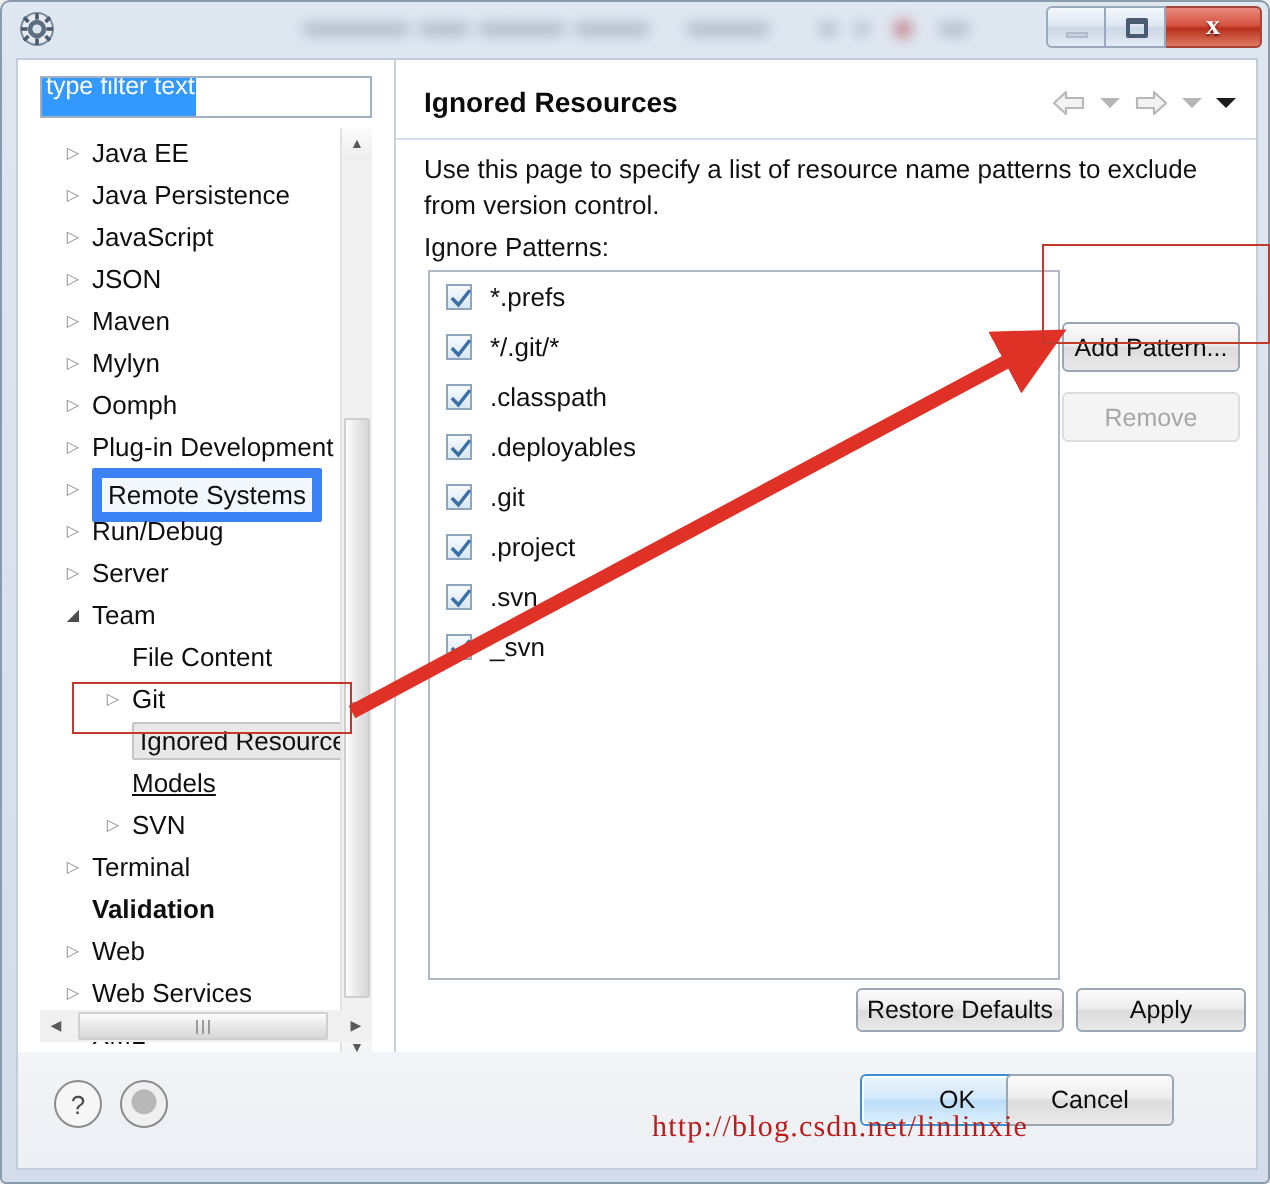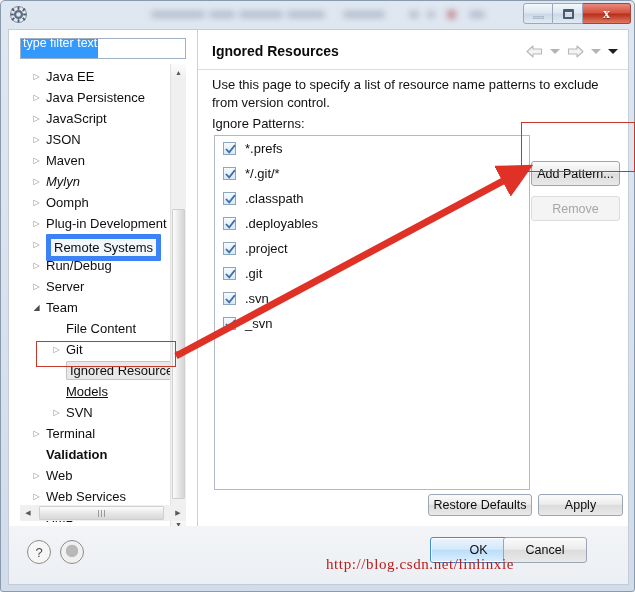--- a/index.html
+++ b/index.html
@@ -545,21 +545,21 @@
           <span class="filter-sel">type filter text</span>
         </div>
 
         <div class="tree-wrap">
           <div class="tree" id="tree-rows">
               <div class="tree-row"><span class="twisty" style="left: 10px;">▷</span><span class="lbl" style="margin-left: 26px;">Java EE</span></div>
               <div class="tree-row"><span class="twisty" style="left: 10px;">▷</span><span class="lbl" style="margin-left: 26px;">Java Persistence</span></div>
               <div class="tree-row"><span class="twisty" style="left: 10px;">▷</span><span class="lbl" style="margin-left: 26px;">JavaScript</span></div>
               <div class="tree-row"><span class="twisty" style="left: 10px;">▷</span><span class="lbl" style="margin-left: 26px;">JSON</span></div>
               <div class="tree-row"><span class="twisty" style="left: 10px;">▷</span><span class="lbl" style="margin-left: 26px;">Maven</span></div>
-              <div class="tree-row"><span class="twisty" style="left: 10px;">▷</span><span class="lbl" style="margin-left: 26px; font-style: italic;">Mylyn</span></div>
+              <div class="tree-row"><span class="twisty" style="left: 10px;">▷</span><span class="lbl" style="margin-left: 26px;">Mylyn</span></div>
               <div class="tree-row"><span class="twisty" style="left: 10px;">▷</span><span class="lbl" style="margin-left: 26px;">Oomph</span></div>
               <div class="tree-row"><span class="twisty" style="left: 10px;">▷</span><span class="lbl" style="margin-left: 26px;">Plug-in Development</span></div>
               <div class="tree-row focused"><span class="twisty" style="left: 10px;">▷</span><span class="lbl" style="margin-left: 26px;">Remote Systems</span></div>
               <div class="tree-row"><span class="twisty" style="left: 10px;">▷</span><span class="lbl" style="margin-left: 26px;">Run/Debug</span></div>
               <div class="tree-row"><span class="twisty" style="left: 10px;">▷</span><span class="lbl" style="margin-left: 26px;">Server</span></div>
               <div class="tree-row"><span class="twisty open" style="left: 10px;">◢</span><span class="lbl" style="margin-left: 26px;">Team</span></div>
               <div class="tree-row"><span class="lbl" style="margin-left: 46px;">File Content</span></div>
               <div class="tree-row"><span class="twisty" style="left: 30px;">▷</span><span class="lbl" style="margin-left: 46px;">Git</span></div>
               <div class="tree-row selected"><span class="lbl" style="margin-left: 46px;">Ignored Resource</span></div>
               <div class="tree-row"><span class="lbl" style="margin-left: 46px; text-decoration: underline;">Models</span></div>
@@ -644,29 +644,29 @@
                   </svg>
                 </span>
                 <span>.deployables</span>
               </div>
               <div class="list-item">
                 <span class="cb">
                   <svg width="11" height="11" viewBox="0 0 11 11">
                     <path d="M1.5 5.6 L4.2 8.4 L9.4 1.8" stroke="#3b6fa8" stroke-width="1.7" fill="none" stroke-linecap="square"></path>
                   </svg>
                 </span>
-                <span>.project</span>
+                <span>.git</span>
               </div>
               <div class="list-item">
                 <span class="cb">
                   <svg width="11" height="11" viewBox="0 0 11 11">
                     <path d="M1.5 5.6 L4.2 8.4 L9.4 1.8" stroke="#3b6fa8" stroke-width="1.7" fill="none" stroke-linecap="square"></path>
                   </svg>
                 </span>
-                <span>.git</span>
+                <span>.project</span>
               </div>
               <div class="list-item">
                 <span class="cb">
                   <svg width="11" height="11" viewBox="0 0 11 11">
                     <path d="M1.5 5.6 L4.2 8.4 L9.4 1.8" stroke="#3b6fa8" stroke-width="1.7" fill="none" stroke-linecap="square"></path>
                   </svg>
                 </span>
                 <span>.svn</span>
               </div>
               <div class="list-item">

